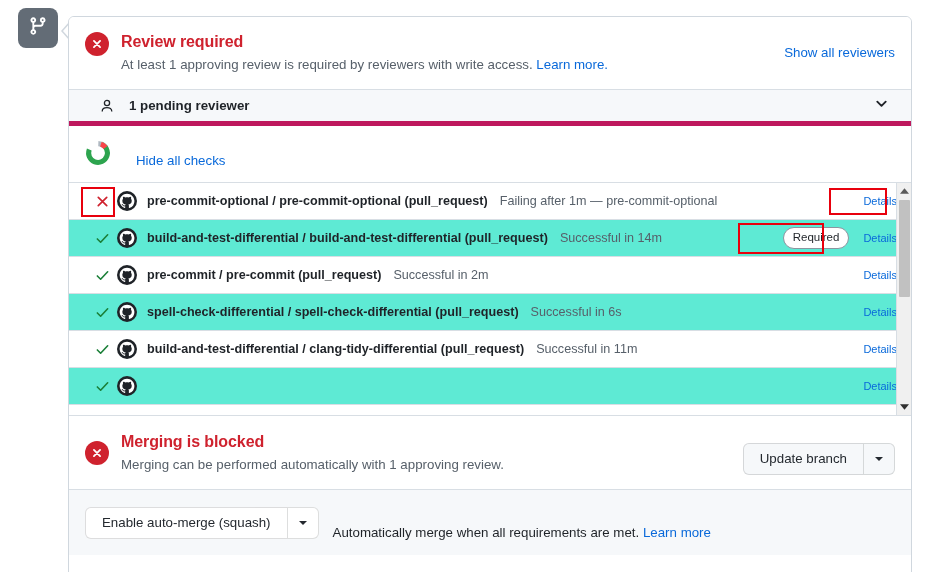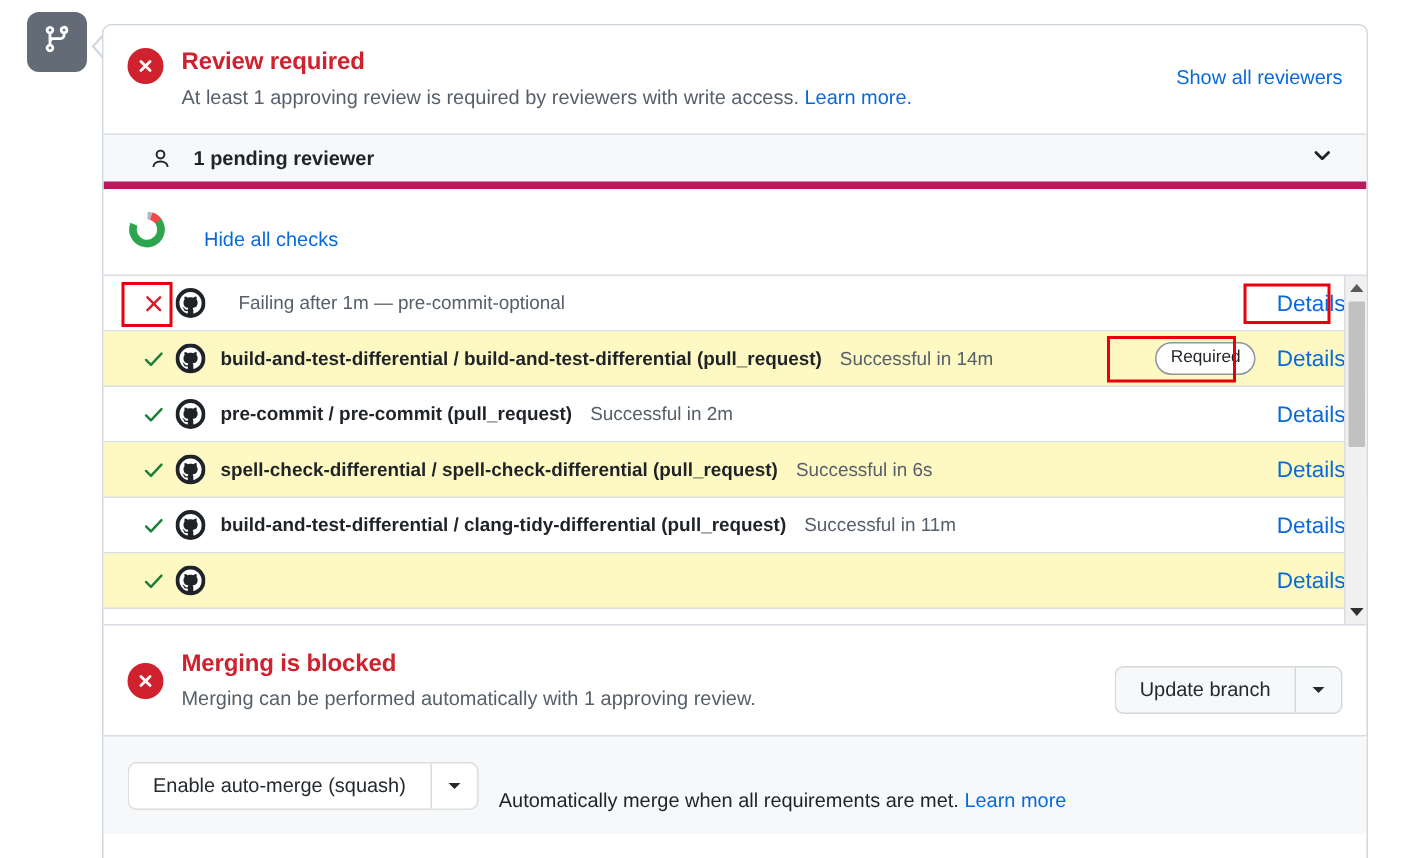--- a/index.html
+++ b/index.html
@@ -68,37 +68,37 @@
   
   .checks-wrap { position: relative; border-top: 1px solid #d8dee4; }
   .checks-list { position: relative; height: 232px; overflow: hidden; }
   .check-row {
     position: relative;
     display:flex; align-items:center;
     height: 37px; padding: 0 14px 0 18px;
     border-bottom: 1px solid #d8dee4;
     background:#fff;
   }
-  .check-row.alt { background:#fef9c3; }
+  .check-row.alt { background:#5eead4; }
   .chk-status { width: 30px; flex:0 0 30px; display:flex; align-items:center; justify-content:center; }
   .chk-avatar { width: 20px; height:20px; flex:0 0 20px; margin-right: 10px; display:flex; align-items:center; }
   .chk-name {
     font-size: 12.6px; font-weight: 700; color:#1f2328;
     white-space: nowrap; overflow:hidden; text-overflow: ellipsis;
     max-width: 600px;
   }
   .chk-desc { font-size: 12.6px; color:#57606a; margin-left: 12px; white-space: nowrap; }
   .chk-spacer { flex: 1 1 auto; }
   .required-badge {
     font-size: 11.5px; color:#1f2328;
     border: 1px solid #8c959f; border-radius: 2em;
     padding: 2px 9px 3px; line-height: 15px; white-space: nowrap;
     background: #fff;
   }
-  .chk-details { font-size: 15px; color:#0969da; text-decoration:none; white-space:nowrap; margin-left: 14px; }
+  .chk-details { font-size: 11px; color:#0969da; text-decoration:none; white-space:nowrap; margin-left: 14px; }
 
   
   .anno { position:absolute; border: 2px solid #e8000d; pointer-events:none; }
 
   
   .scrollbar {
     position:absolute; right: 0; top: 0; width: 15px; height: 232px;
     background:#f0f0f0; border-left: 1px solid #d8dee4;
   }
   .sb-arrow { position:absolute; left:0; width:15px; height:14px; display:flex; align-items:center; justify-content:center; }
@@ -211,20 +211,21 @@
               <svg width="15" height="15" viewBox="0 0 16 16" fill="none" stroke="#cf222e" stroke-width="1.8" stroke-linecap="round">
                 <path d="M3.5 3.5 L12.5 12.5 M12.5 3.5 L3.5 12.5"></path>
               </svg>
             </div>
             <div class="chk-avatar">
               <svg width="20" height="20" viewBox="0 0 16 16">
                 <circle cx="8" cy="8" r="8" fill="#1f2328"></circle>
                 <path transform="translate(2.1,2.1) scale(0.74)" fill="#ffffff" d="M8 0C3.58 0 0 3.58 0 8c0 3.54 2.29 6.53 5.47 7.59.4.07.55-.17.55-.38 0-.19-.01-.82-.01-1.49-2.01.37-2.53-.49-2.69-.94-.09-.23-.48-.94-.82-1.13-.28-.15-.68-.52-.01-.53.63-.01 1.08.58 1.23.82.72 1.21 1.87.87 2.33.66.07-.52.28-.87.51-1.07-1.78-.2-3.64-.89-3.64-3.95 0-.87.31-1.59.82-2.15-.08-.2-.36-1.02.08-2.12 0 0 .67-.21 2.2.82.64-.18 1.32-.27 2-.27s1.36.09 2 .27c1.53-1.04 2.2-.82 2.2-.82.44 1.1.16 1.92.08 2.12.51.56.82 1.27.82 2.15 0 3.07-1.87 3.75-3.65 3.95.29.25.54.73.54 1.48 0 1.07-.01 1.93-.01 2.2 0 .21.15.46.55.38A8.013 8.013 0 0 0 16 8c0-4.42-3.58-8-8-8Z"></path>
               </svg>
             </div>
+            <span class="chk-name">pre-commit-optional / pre-commit-optional (pull_request)</span>
             <span class="chk-desc">Failing after 1m — pre-commit-optional</span>
             <span class="chk-spacer"></span>
             <a class="chk-details" href="#">Details</a>
           </div>
           <div class="anno" style="left: 12px; top: 4px; width: 34px; height: 30px;"></div>
           <div class="anno" style="right: 24px; top: 5px; width: 58px; height: 27px;"></div>
           <div class="check-row alt">
             <div class="chk-status">
               <svg width="15" height="15" viewBox="0 0 16 16" fill="none" stroke="#1a7f37" stroke-width="1.7" stroke-linecap="round" stroke-linejoin="round">
                 <path d="M2.5 8.5 L6 12 L13.5 4"></path>

